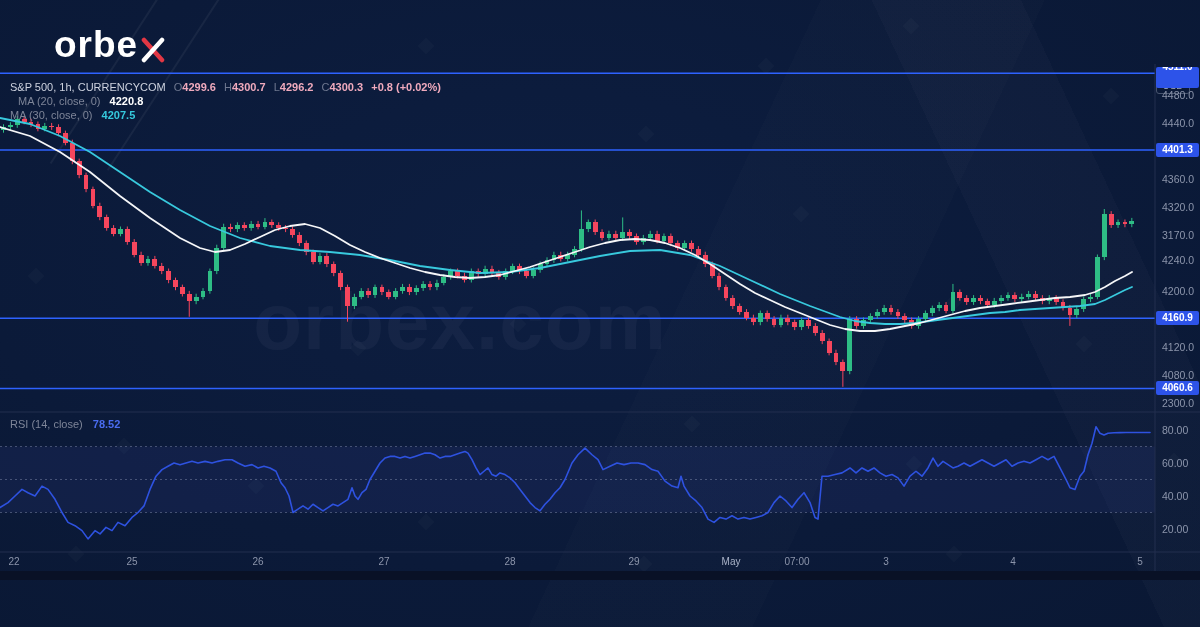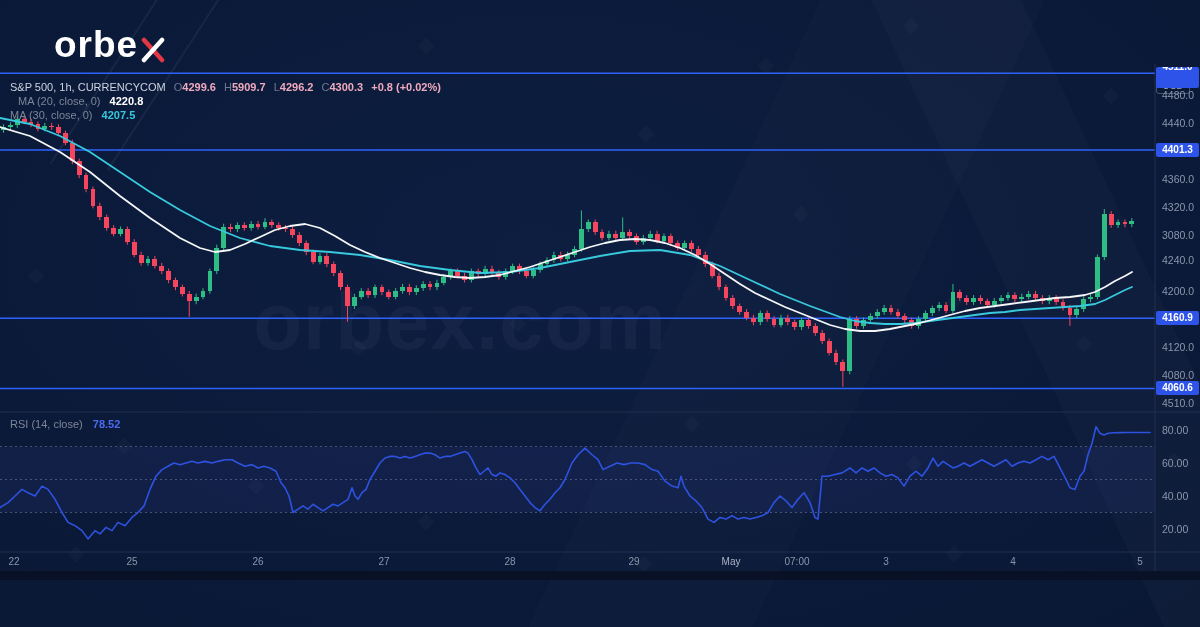--- a/index.html
+++ b/index.html
@@ -425,21 +425,21 @@
       <polyline points="0,127 30,136 60,152 90,172 120,196 150,218 180,238 200,248 215,252 230,250 245,244 260,237 275,230 290,226 305,224 320,228 335,236 350,245 365,252 380,258 395,263 410,268 425,272 440,275 455,277 470,278 485,277 500,275 515,271 530,267 545,262 560,257 575,252 590,247 605,243 620,240 635,239 650,240 665,243 680,248 695,255 710,264 725,274 740,284 755,293 770,300 785,307 800,313 815,319 830,325 845,329 860,331 875,331 890,329 905,326 920,323 935,319 950,315 965,311 980,308 995,306 1010,304 1025,302 1040,300 1055,298 1070,297 1085,295 1095,292 1105,287 1115,281 1125,276 1132,272" fill="none" stroke="#f5f6f8" stroke-width="1.8" stroke-linejoin="round" stroke-linecap="round"></polyline>
       <polyline points="0,507.55 8,502.6 15,496 22,489.4 28,492.7 35,496 42,486.1 48,489.4 55,499.3 62,512.5 68,522.4 75,525.7 82,530.65 88,538.9 95,530.65 100,533.95 106,527.35 112,530.65 118,522.4 125,525.7 132,517.45 138,512.5 144,505.9 150,489.4 156,476.2 162,469.6 168,466.3 174,463 180,464.65 186,463 192,461.35 198,463 205,461.35 212,463 218,461.35 225,459.7 232,459.7 238,463 245,466.3 252,464.65 258,467.95 264,466.3 270,467.95 276,471.25 281,482.8 285,487.75 289,496 293,512.5 298,509.2 303,505.9 308,509.2 313,504.25 318,507.55 323,510.85 328,507.55 333,504.25 338,505.9 343,502.6 348,499.3 352,487.75 355,496 358,499.3 362,492.7 366,489.4 370,479.5 375,471.25 380,463 385,458.05 390,456.4 395,456.4 400,458.05 405,456.4 410,458.05 415,456.4 420,454.75 425,453.1 430,453.1 435,454.75 440,458.05 445,456.4 450,456.4 455,454.75 460,453.1 465,451.45 468,453.1 472,459.7 476,467.95 480,474.55 484,471.25 488,467.95 492,474.55 496,476.2 500,472.9 505,474.55 510,477.85 515,482.8 520,489.4 525,496 530,502.6 535,507.55 540,510.85 545,504.25 550,499.3 555,492.7 560,487.75 565,479.5 572,463 578,454.75 585,448.15 592,454.75 598,459.7 603,469.6 610,466.3 617,463 624,464.65 631,463 638,463 645,464.65 652,469.6 658,471.25 665,481.15 672,486.1 678,487.75 681,476.2 684,486.1 690,496 696,500.95 702,507.55 708,519.1 714,522.4 720,517.45 726,519.1 732,515.8 738,519.1 744,517.45 750,519.1 756,517.45 762,515.8 768,512.5 774,502.6 780,496 786,500.95 792,507.55 798,499.3 804,492.7 810,502.6 815,517.45 818,519.1 822,476.2 828,476.2 835,474.55 842,472.9 850,467.95 856,472.9 862,467.95 868,471.25 874,467.95 880,472.9 886,476.2 892,474.55 898,477.85 904,486.1 910,476.2 916,471.25 922,476.2 928,467.95 933,458.05 938,466.3 943,461.35 948,464.65 953,467.95 958,466.3 964,463 970,466.3 976,463 982,459.7 988,463 994,466.3 1000,463 1006,459.7 1012,466.3 1018,463 1024,461.35 1030,463 1036,459.7 1042,456.4 1048,459.7 1054,456.4 1060,467.95 1066,479.5 1070,487.75 1075,489.4 1080,476.2 1084,471.25 1088,454.75 1092,443.2 1096,426.7 1100,433.3 1104,434.95 1108,433.3 1114,432.805 1120,432.64 1126,432.475 1150,432.475" fill="none" stroke="#2e52e0" stroke-width="1.6" stroke-linejoin="round" stroke-linecap="round"></polyline>
       <line x1="0" y1="412" x2="1200" y2="412" stroke="#232f4e" stroke-width="1"></line>
       <line x1="0" y1="552" x2="1200" y2="552" stroke="#232f4e" stroke-width="1"></line>
       <line x1="1155" y1="64" x2="1155" y2="571" stroke="#232f4e" stroke-width="1"></line>
     </svg>
 
   <div class="legend" style="top:81px;">
     <span class="sym">S&amp;P 500, 1h, CURRENCYCOM</span>
     <span class="pfx">O</span><span class="val">4299.6</span>
-    <span class="pfx">H</span><span class="val">5909.7</span>
+    <span class="pfx">H</span><span class="val">4300.7</span>
     <span class="pfx">L</span><span class="val">4296.2</span>
     <span class="pfx">C</span><span class="val">4300.3</span>
     <span class="chg">+0.8 (+0.02%)</span>
   </div>
   <div class="legend" style="top:95px;margin-left:8px;">
     <span>MA (20, close, 0)</span>
     <span class="ma20v">4220.8</span>
   </div>
   <div class="legend" style="top:109px;">
     <span>MA (30, close, 0)</span>
@@ -449,26 +449,26 @@
     <span>RSI (14, close)</span>
     <span class="rsiv">78.52</span>
   </div>
 
   <div id="usd-badge">USD</div>
   <div id="price-axis">
       <div class="ptick" style="top: 88.91px;">4480.0</div>
       <div class="ptick" style="top: 116.91px;">4440.0</div>
       <div class="ptick" style="top: 172.91px;">4360.0</div>
       <div class="ptick" style="top: 200.91px;">4320.0</div>
-      <div class="ptick" style="top: 228.91px;">3080.0</div>
+      <div class="ptick" style="top: 228.91px;">3170.0</div>
       <div class="ptick" style="top: 254px;">4240.0</div>
       <div class="ptick" style="top: 284.91px;">4200.0</div>
       <div class="ptick" style="top: 340.91px;">4120.0</div>
       <div class="ptick" style="top: 368.91px;">4080.0</div>
-      <div class="ptick" style="top: 396.91px;">4510.0</div>
+      <div class="ptick" style="top: 396.91px;">2300.0</div>
     </div>
   <div id="rsi-axis">
       <div class="rtick" style="top: 424px;">80.00</div>
       <div class="rtick" style="top: 457px;">60.00</div>
       <div class="rtick" style="top: 490px;">40.00</div>
       <div class="rtick" style="top: 523px;">20.00</div>
     </div>
   <div id="time-axis">
       <div class="ttick" style="left: 14px;">22</div>
       <div class="ttick" style="left: 132px;">25</div>

